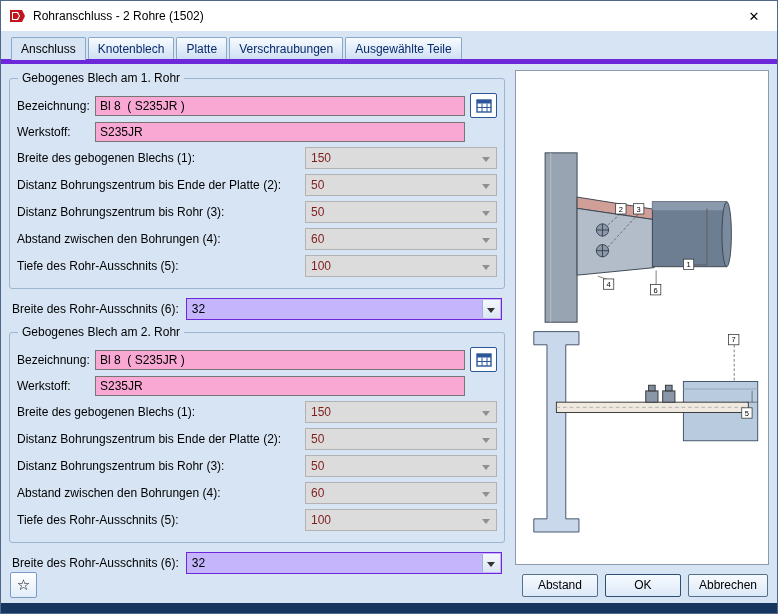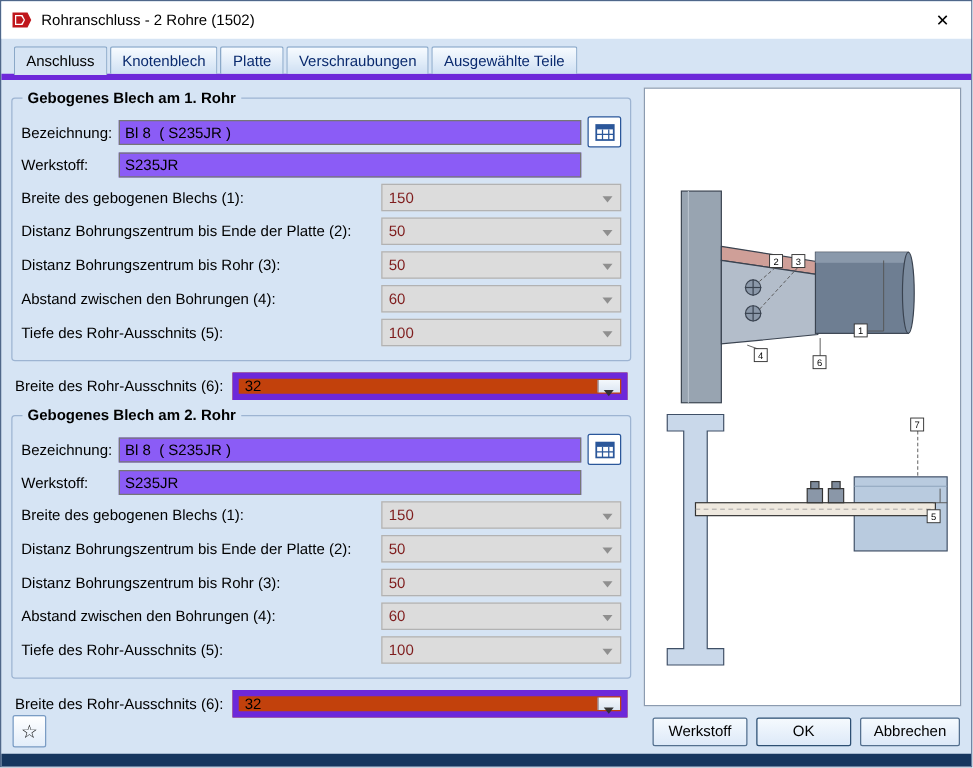--- a/index.html
+++ b/index.html
@@ -32,26 +32,26 @@
   .tab.active { background: #d6e4f4; margin-bottom: -1px; padding-bottom: 4px; color: #000; }
 
   
   .content { flex: 1; display: flex; padding: 6px 8px 2px 8px; min-height: 0; }
   .left { width: 496px; flex: 0 0 auto; display: flex; flex-direction: column; }
   .preview { flex: 1; margin-left: 10px; background: #fff; border: 1px solid #8b9bb0; overflow: hidden; }
   .preview svg { width: 100%; height: 100%; display: block; }
 
   
   .group { border: 1px solid #9db4d2; border-radius: 3px; position: relative; padding: 14px 7px 6px 7px; margin-top: 8px; }
-  .group-title { position: absolute; top: -8px; left: 8px; background: #d6e4f4; padding: 0 4px; font-weight: bold; white-space: nowrap; }
+  .group-title { position: absolute; top: -8px; left: 8px; background: #d6e4f4; padding: 0 4px; font-weight: normal; white-space: nowrap; }
 
   .row { display: flex; align-items: center; margin-bottom: 4px; }
   .name-lbl { width: 78px; flex: 0 0 auto; }
   input.yellow {
-    flex: 1; height: 20px; background: #8b5cf6; border: 1px solid #767676;
+    flex: 1; height: 20px; background: #f9a8d4; border: 1px solid #767676;
     font: inherit; padding: 1px 4px; min-width: 0;
   }
   .table-btn {
     width: 27px; height: 25px; margin-left: 5px; flex: 0 0 auto;
     border: 1px solid #2b579a; background: #fff; border-radius: 2px;
     display: flex; align-items: center; justify-content: center; cursor: default;
   }
   .btn-spacer { width: 32px; flex: 0 0 auto; }
 
   .combo-row { margin-top: 5px; margin-bottom: 5px; }
@@ -59,21 +59,21 @@
   .combo {
     width: 192px; height: 22px; flex: 0 0 auto; position: relative;
     background: #dcdcdc; border: 1px solid #b2b2b2; color: #7f1d1d;
     display: flex; align-items: center; padding: 0 22px 0 5px;
   }
   .combo::after {
     content: ""; position: absolute; right: 6px; top: 9px;
     border-left: 4px solid transparent; border-right: 4px solid transparent;
     border-top: 5px solid #8f8f8f;
   }
-  .combo.enabled { background: #c2410c; border: 5px solid #6d28d9; color: #000; }
+  .combo.enabled { background: #c4b5fd; border: 1px solid #6d28d9; color: #000; }
   .combo.enabled::before {
     content: ""; position: absolute; right: 1px; top: 1px; bottom: 1px; width: 17px;
     background: linear-gradient(#f4f8fc, #dbe6f2); border-left: 1px solid #9fb4cc;
   }
   .combo.enabled::after { border-top-color: #333; z-index: 1; }
 
   .ausschnitt-row { display: flex; align-items: center; margin-top: 9px; padding: 0 3px; }
   .ausschnitt-row .lbl { margin-right: 7px; white-space: nowrap; }
   .ausschnitt-row .combo { flex: 1; width: auto; }
 
@@ -295,19 +295,19 @@
         </g>
       </svg>
     </div>
   </div>
 
   <div class="footer">
     <span class="fav-btn">
       <span>☆</span>
     </span>
     <span class="footer-spacer"></span>
-    <div class="btn">Werkstoff</div>
+    <div class="btn">Abstand</div>
     <div class="btn default">OK</div>
     <div class="btn">Abbrechen</div>
   </div>
 
   <div class="bottom-strip"></div>
 </div>
 
 </body></html>

